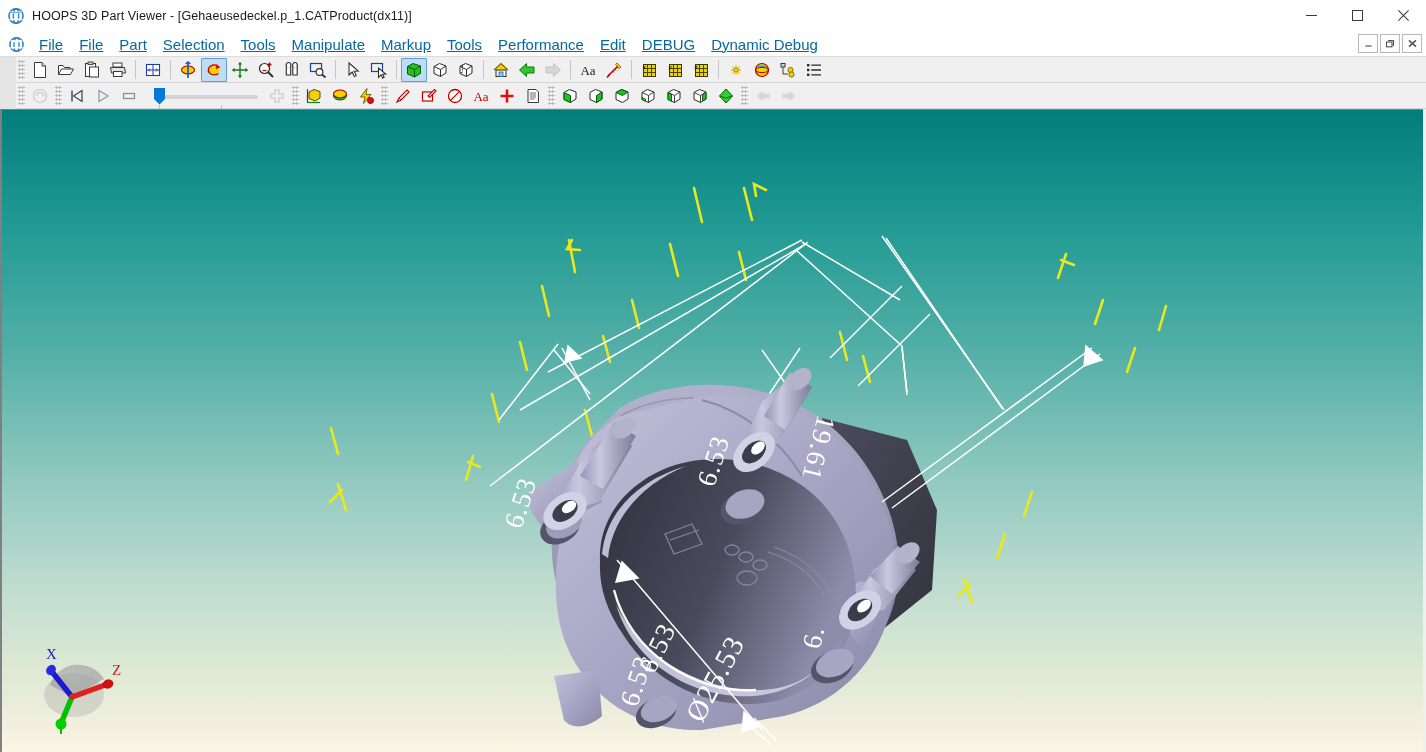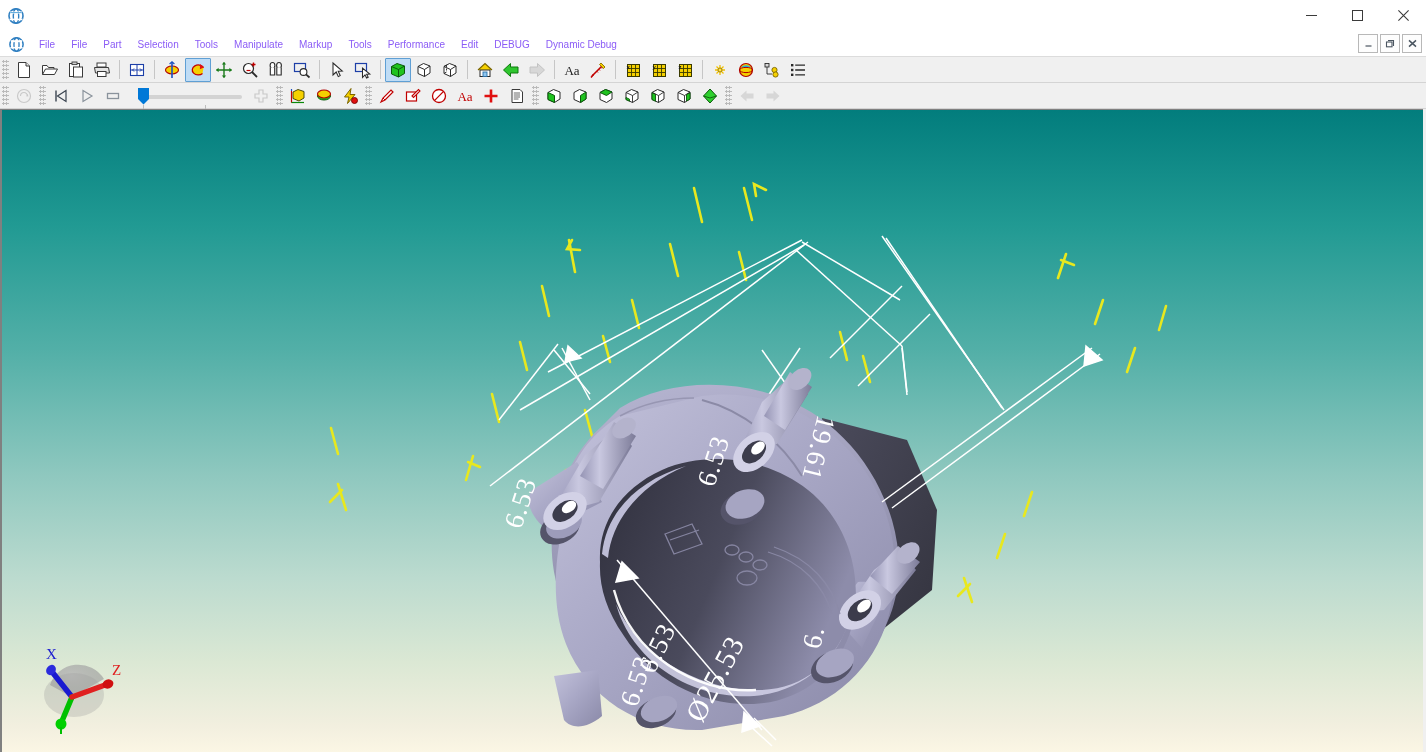--- a/index.html
+++ b/index.html
@@ -21,30 +21,30 @@
   .winctrls{position:absolute;right:0;top:0;height:31px;display:flex;}
   .winbtn{width:46px;height:31px;display:flex;align-items:center;justify-content:center;color:#3b3b3b;}
 
   
   .menubar{
     height:24px;min-height:24px;display:flex;align-items:center;
     background:#ffffff;position:relative;
   }
   .menu-icon{width:17px;height:17px;margin-left:8px;margin-right:6px;flex:0 0 auto;}
   .menu-item{
-    font-size:10px;color:#8b5cf6;padding:2px 8px;white-space:nowrap;cursor:default;
+    font-size:15px;color:#0369a1;padding:2px 8px;white-space:nowrap;cursor:default;text-decoration:underline;
   }
   .mdictrls{position:absolute;right:4px;top:2px;display:flex;gap:2px;}
   .mdibtn{
     width:18px;height:17px;border:1px solid #b8b8b8;background:#fdfdfd;
     display:flex;align-items:center;justify-content:center;color:#4a5560;
   }
 
   
-  .tb-wrap{background:#e5e5e5;border-top:1px solid #dcdcdc;}
+  .tb-wrap{background:#e5e5e5;border-top:1px solid #dcdcdc;padding-left:16px;}
   .toolbar{
     height:25px;display:flex;align-items:center;background:#f0f0f0;
     border-bottom:1px solid #d4d4d4;
   }
   .grip{
     width:7px;height:19px;margin:0 2px 0 2px;flex:0 0 auto;
     background:
       radial-gradient(circle at 1.5px 1.5px, #b0b0b0 1px, transparent 1.2px) 0 0/3px 4px;
     opacity:.85;
   }
@@ -85,20 +85,21 @@
   <div class="titlebar">
     <span class="app-icon">
       <svg width="18" height="18" viewBox="0 0 18 18">
         <ellipse cx="9" cy="9" rx="7" ry="7.2" fill="none" stroke="#2f7fc1" stroke-width="1.6"></ellipse>
         <ellipse cx="9" cy="9" rx="2.7" ry="7.2" fill="none" stroke="#2f7fc1" stroke-width="1.4"></ellipse>
         <path d="M3 5.5 L15 5.5" stroke="#ffffff" stroke-width="2.1"></path>
         <path d="M2.5 12.4 L15.5 12.4" stroke="#ffffff" stroke-width="1.6"></path>
         <path d="M3.2 5.6 L14.8 5.6" stroke="#5aa7db" stroke-width="1"></path>
       </svg>
     </span>
+    <span class="title-text">HOOPS 3D Part Viewer - [Gehaeusedeckel.p_1.CATProduct(dx11)]</span>
     <div class="winctrls">
       <div class="winbtn">
         <svg width="11" height="11" viewBox="0 0 11 11">
             <path d="M0 5.5 H11" stroke="#3b3b3b" stroke-width="1"></path>
           </svg>
       </div>
       <div class="winbtn">
         <svg width="11" height="11" viewBox="0 0 11 11">
             <rect x="0.5" y="0.5" width="10" height="10" fill="none" stroke="#3b3b3b" stroke-width="1"></rect>
           </svg>

